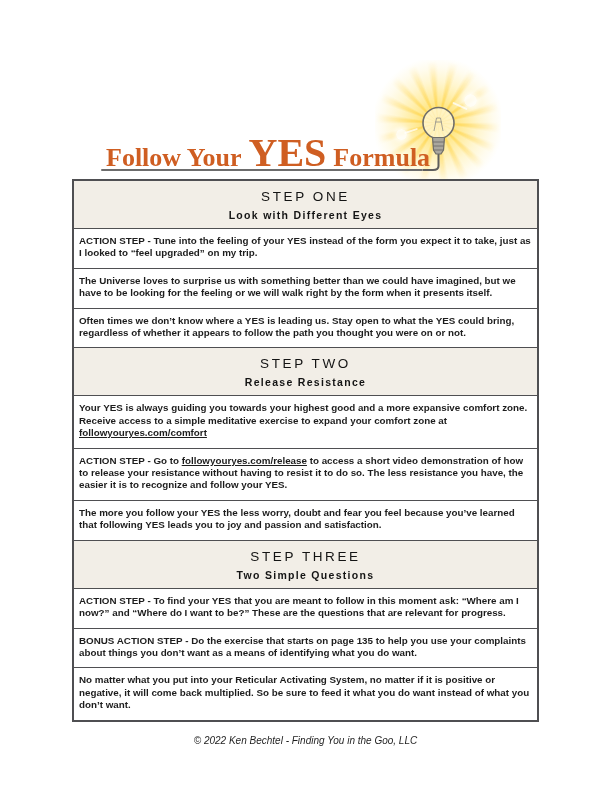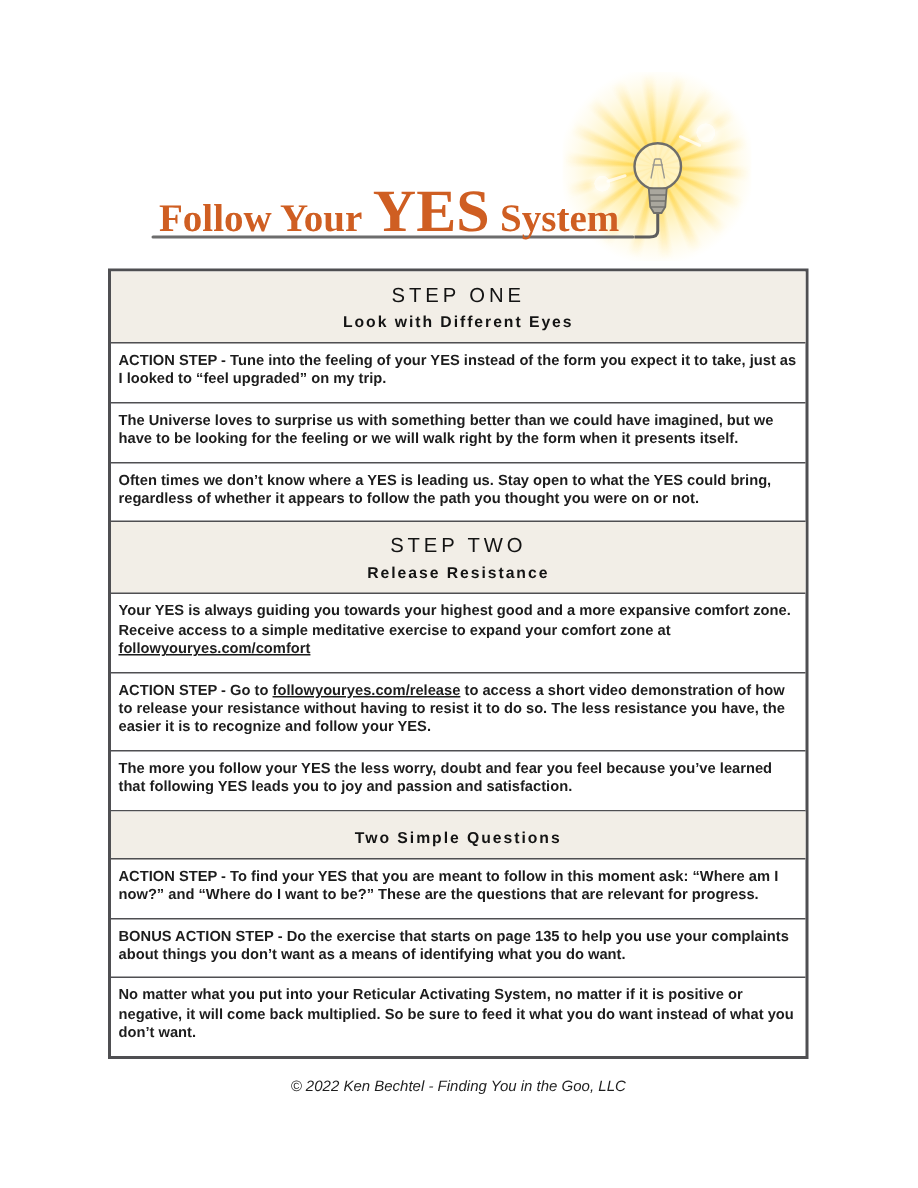--- a/index.html
+++ b/index.html
@@ -14,21 +14,21 @@
   html,body{background:#ffffff;}
   body{font-family:"Liberation Sans", sans-serif;}
   .sheet{
     position:relative;
     width:612px;height:792px;
     background:#ffffff;
     overflow:hidden;
   }
 
   
-  .logo-area{position:absolute;left:0;top:0;width:612px;height:180px;}
+  .logo-area{position:absolute;left:0;top:12px;width:612px;height:180px;}
   .glow{
     position:absolute;left:375px;top:48px;width:126px;height:126px;
     background:radial-gradient(circle,
       var(--glow-core) 0%,
       var(--glow-mid) 26%,
       #fff6cf 46%,
       rgba(255,249,224,0.55) 62%,
       rgba(255,255,255,0) 74%);
   }
   .glow-rays{
@@ -117,21 +117,21 @@
 
       <path d="M22.5 37.5 L34.5 37.5 L33.5 50 L31 54 L26 54 L23.5 50 Z" fill="#aaa79e" stroke="#6f6e6a" stroke-width="1.2"></path>
       <line x1="22.8" y1="42" x2="34.2" y2="42" stroke="#6f6e6a" stroke-width="0.9"></line>
       <line x1="23" y1="46" x2="34" y2="46" stroke="#6f6e6a" stroke-width="0.9"></line>
       <line x1="23.5" y1="50" x2="33.5" y2="50" stroke="#6f6e6a" stroke-width="0.9"></line>
     </svg>
 
     <div class="logo-title">
       <span class="logo-word-small">Follow Your</span>
       <span class="logo-word-big">YES</span>
-      <span class="logo-word-small">System</span>
+      <span class="logo-word-small">Formula</span>
     </div>
   </div>
 
   <div class="formula-wrap">
     <div class="formula-table" id="sections-root">
   <section class="step-section">
     <header class="step-header">
       <div class="step-title">STEP ONE</div>
       <div class="step-subtitle">Look with Different Eyes</div>
     </header>
@@ -165,20 +165,21 @@
   </div>
 
   <div class="step-row">
     <p class="row-text"><span>The more you follow your YES the less worry, doubt and fear you feel because you’ve learned that following YES leads you to joy and passion and satisfaction.</span></p>
   </div>
 </div>
   </section>
 
   <section class="step-section">
     <header class="step-header">
+      <div class="step-title">STEP THREE</div>
       <div class="step-subtitle">Two Simple Questions</div>
     </header>
     <div class="rows">
   <div class="step-row">
     <p class="row-text"><span>ACTION STEP - To find your YES that you are meant to follow in this moment ask: “Where am I now?” and “Where do I want to be?” These are the questions that are relevant for progress.</span></p>
   </div>
 
   <div class="step-row">
     <p class="row-text"><span>BONUS ACTION STEP - Do the exercise that starts on page 135 to help you use your complaints about things you don’t want as a means of identifying what you do want.</span></p>
   </div>

